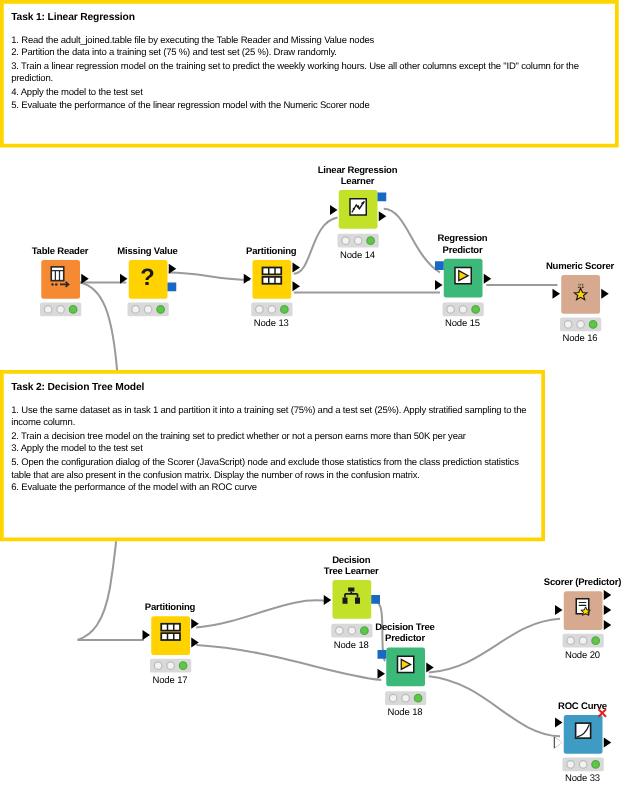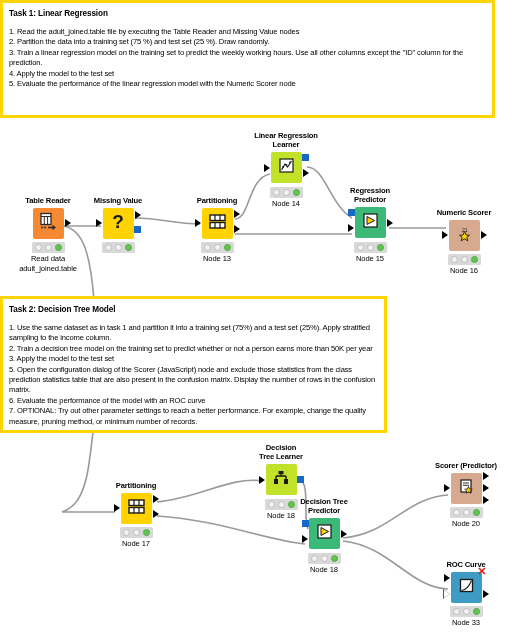--- a/index.html
+++ b/index.html
@@ -33,21 +33,21 @@
   }
   .task-line {
     font-size: 7.6px;
     line-height: 10.4px;
     margin: 0;
     letter-spacing: -0.15px;
     white-space: pre-wrap;
   }
 
   #task1-box { left: 0px; top: 0px; width: 495px; height: 118px; }
-  #task2-box { left: 0px; top: 296px; width: 387px; height: 137px; }
+  #task2-box { left: 0px; top: 296px; width: 436px; height: 137px; }
 
   
   #canvas {
     position: absolute;
     left: 0; top: 0;
     width: 512px; height: 634px;
   }
   #edges {
     position: absolute;
     left: 0; top: 0;
@@ -210,21 +210,20 @@
   <div class="task-line">5. Evaluate the performance of the linear regression model with the Numeric Scorer node</div>
 </div>
 
 <div class="task-box" id="task2-box">
   <div class="task-title">Task 2: Decision Tree Model</div>
   <div class="task-line">1. Use the same dataset as in task 1 and partition it into a training set (75%) and a test set (25%). Apply stratified sampling to the income column.</div>
   <div class="task-line">2. Train a decision tree model on the training set to predict whether or not a person earns more than 50K per year</div>
   <div class="task-line">3. Apply the model to the test set</div>
   <div class="task-line">5. Open the configuration dialog of the Scorer (JavaScript) node and exclude those statistics from the class prediction statistics table that are also present in the confusion matrix. Display the number of rows in the confusion matrix.</div>
   <div class="task-line">6. Evaluate the performance of the model with an ROC curve</div>
-  <div class="task-line">7. OPTIONAL: Try out other parameter settings to reach a better performance. For example, change the quality measure, pruning method, or minimum number of records.</div>
 </div>
 
 <div class="node" style="left:48px; top:196px;">
   <div class="node-name">Table Reader</div>
   <div class="node-body-row">
     <div class="node-body" style="background:#f58a33;">
       <span class="node-icon">
         <svg width="20" height="20" viewBox="0 0 20 20">
           <rect x="3" y="2.5" width="10" height="11" fill="#ffffff" stroke="#2b2b2b" stroke-width="1.3"></rect>
           <line x1="3" y1="5.5" x2="13" y2="5.5" stroke="#2b2b2b" stroke-width="1"></line>
@@ -236,22 +235,20 @@
         </svg>
       </span>
       <span class="port out"></span>
     </div>
   </div>
   <div class="status">
     <span class="lamp"></span>
     <span class="lamp"></span>
     <span class="lamp on"></span>
   </div>
-  <div class="node-sub">Read data
-adult_joined.table</div>
 </div>
 
 <div class="node" style="left:118px; top:196px;">
   <div class="node-name">Missing Value</div>
   <div class="node-body-row">
     <div class="node-body" style="background:#ffd200;">
       <span class="node-icon">
         <svg width="22" height="22" viewBox="0 0 22 22">
           <text x="11" y="18" text-anchor="middle" font-family="'Liberation Sans', sans-serif" font-size="19" font-weight="bold" fill="#1a1a1a">?</text>
         </svg>

